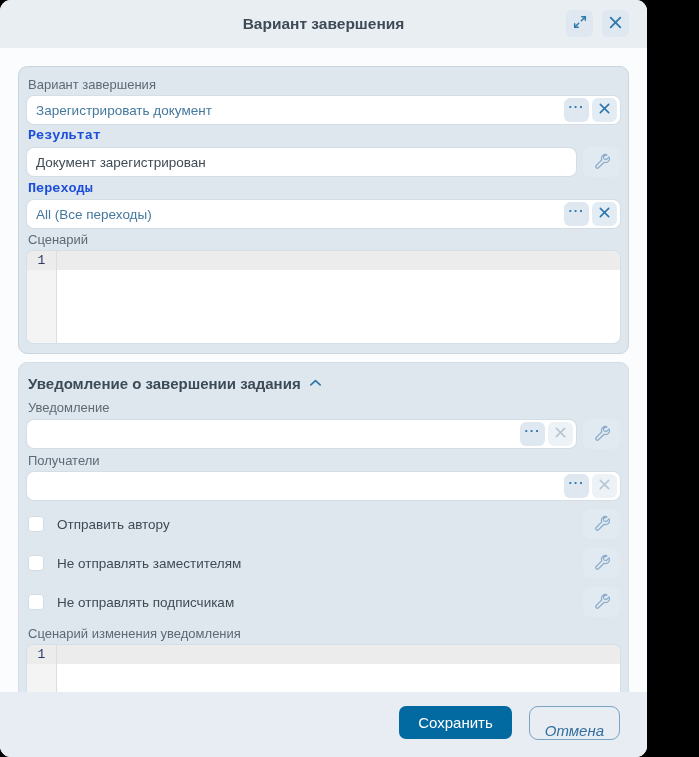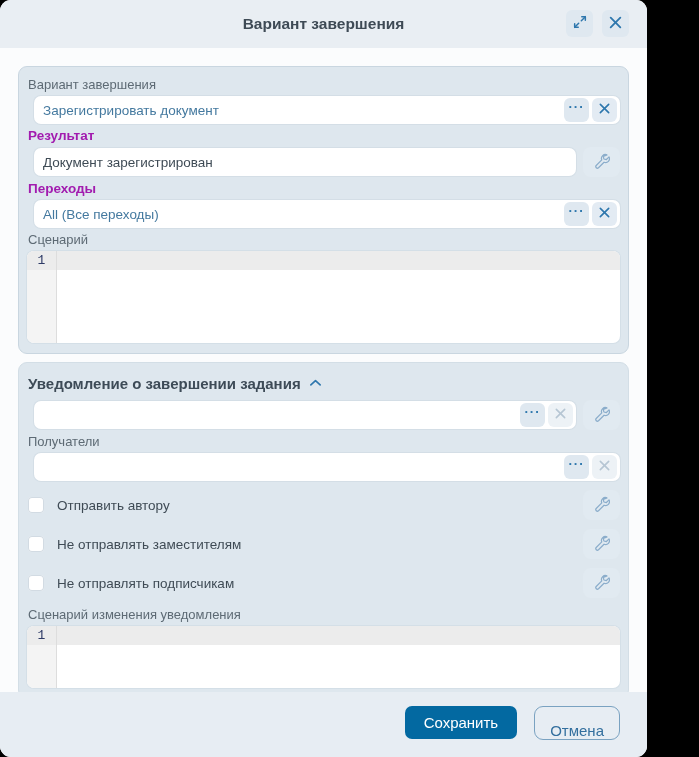--- a/index.html
+++ b/index.html
@@ -35,24 +35,24 @@
   .panel {
     background: #dee7ee;
     border: 1px solid #c9d6e0;
     border-radius: 9px;
     padding: 6px 8px 10px 8px;
   }
   .panel + .panel { margin-top: 8px; }
   .panel.no-border { border-color: #d3dee6; }
 
   .fld-label { font-size: 13px; color: #5d6a74; margin: 4px 1px 4px 1px; display: block; }
-  .fld-label.bold { font-weight: 700; color: #a21caf; font-size: 13.5px; }
+  .fld-label.bold { font-weight: 700; color: #1d4ed8; font-size: 13.5px; font-family: Liberation Mono, monospace; }
 
   .input-row { display: flex; gap: 7px; align-items: center; margin-bottom: 2px; }
-  .input-wrap { position: relative; flex: 1; margin-left: 7px; }
+  .input-wrap { position: relative; flex: 1; }
   .text-input {
     width: 100%; height: 28px;
     border: none; border-radius: 7px;
     background: #fff;
     padding: 0 58px 0 9px;
     font-size: 13.5px; color: #3f4b55;
     font-family: "Liberation Sans", sans-serif;
     outline: none;
     box-shadow: 0 0 0 1px rgba(185,200,212,.28);
   }
@@ -124,20 +124,21 @@
     border: none; border-radius: 7px;
     font-size: 15px; font-weight: 500; cursor: pointer;
     font-family: "Liberation Sans", sans-serif;
   }
   .btn-cancel {
     height: 34px; padding: 15px 15px;
     background: transparent; color: #336f9e;
     border: 1px solid #7aa2c1; border-radius: 9px;
     font-size: 15px; cursor: pointer;
     font-family: "Liberation Sans", sans-serif;
+    font-style: italic;
   }
 </style>
 </head>
 <body>
 
 <div class="dialog">
 
   <div class="dlg-header">
     <span class="dlg-title">Вариант завершения</span>
     <div class="hdr-btns">
@@ -235,20 +236,21 @@
 
       <div class="section-hdr">
         <span class="section-title">Уведомление о завершении задания</span>
         <span>
           <svg width="13" height="10" viewBox="0 0 14 10" fill="none" stroke="#2e77ad" stroke-width="1.8" stroke-linecap="round" stroke-linejoin="round">
             <polyline points="2,7 7,2.5 12,7"></polyline>
           </svg>
         </span>
       </div>
 
+      <label class="fld-label">Уведомление</label>
       <div class="input-row">
         <div class="input-wrap">
           <input class="text-input" type="text" readonly="" value="" style="">
           <div class="inside-btns">
             <button class="mini-btn ellipsis">
               <span>···</span>
             </button>
             <button class="mini-btn disabled">
               <span>
                 <svg width="13" height="13" viewBox="0 0 14 14" fill="none" stroke="#b6c6d3" stroke-width="1.7" stroke-linecap="round">

